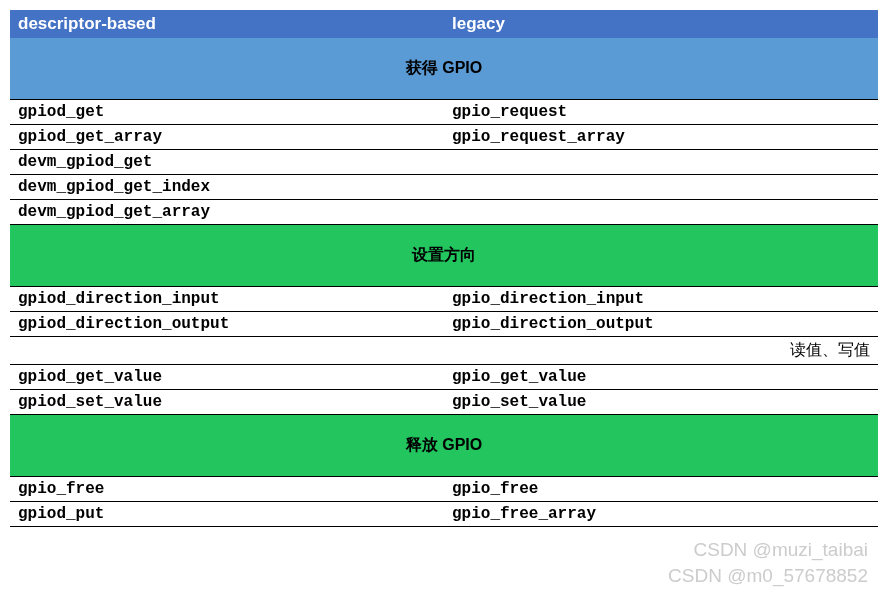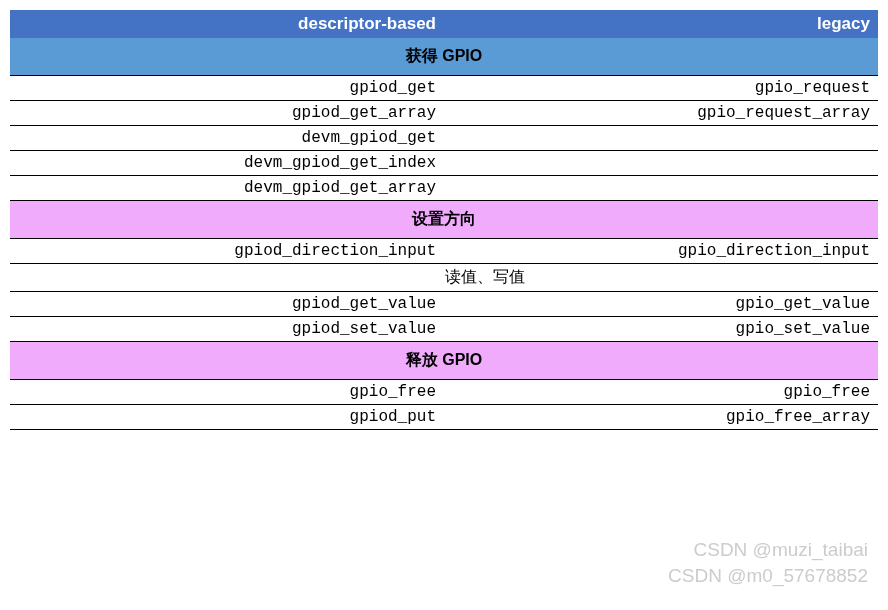--- a/index.html
+++ b/index.html
@@ -19,56 +19,56 @@
       width: 100%;
       border-collapse: collapse;
     }
     .header-row {
       background: #4472c4;
       color: #fff;
       font-weight: bold;
     }
     .header-row td {
       padding: 4px 8px;
-      text-align: right;
+      text-align: left;
       font-size: 17px;
     }
     .section-header {
       text-align: center;
       font-weight: bold;
       font-size: 16px;
-      padding: 8px;
+      padding: 20px;
     }
     .section-blue-light {
       background: #5b9bd5;
       color: #000;
     }
     .section-cyan {
-      background: #f0abfc;
+      background: #22c55e;
       color: #000;
     }
     .data-row td {
       border-bottom: 1px solid #000;
       padding: 3px 8px;
       font-family: Consolas, "Courier New", monospace;
-      font-weight: normal;
+      font-weight: bold;
       font-size: 16px;
-      text-align: right;
+      text-align: left;
     }
     .data-row td.left-col {
       width: 50%;
     }
     .data-row td.right-col {
       width: 50%;
     }
     .subheader-row td {
       border-bottom: 1px solid #000;
       padding: 3px 8px;
       font-size: 16px;
-      text-align: center;
+      text-align: right;
       padding-left: 90px;
       font-family: "Microsoft YaHei", sans-serif;
     }
     .top-border td {
       border-top: 1px solid #000;
     }
     .watermark {
       position: absolute;
       bottom: 20px;
       right: 20px;
@@ -113,20 +113,24 @@
         <td class="right-col"></td>
       </tr>
 
   <tr>
     <td colspan="2" class="section-header section-cyan">设置方向</td>
   </tr>
   <tr class="data-row top-border">
         <td class="left-col">gpiod_direction_input</td>
         <td class="right-col">gpio_direction_input</td>
       </tr>
+  <tr class="data-row">
+        <td class="left-col">gpiod_direction_output</td>
+        <td class="right-col">gpio_direction_output</td>
+      </tr>
 
   <tr class="subheader-row">
     <td colspan="2">读值、写值</td>
   </tr>
   <tr class="data-row">
         <td class="left-col">gpiod_get_value</td>
         <td class="right-col">gpio_get_value</td>
       </tr>
   <tr class="data-row">
         <td class="left-col">gpiod_set_value</td>

